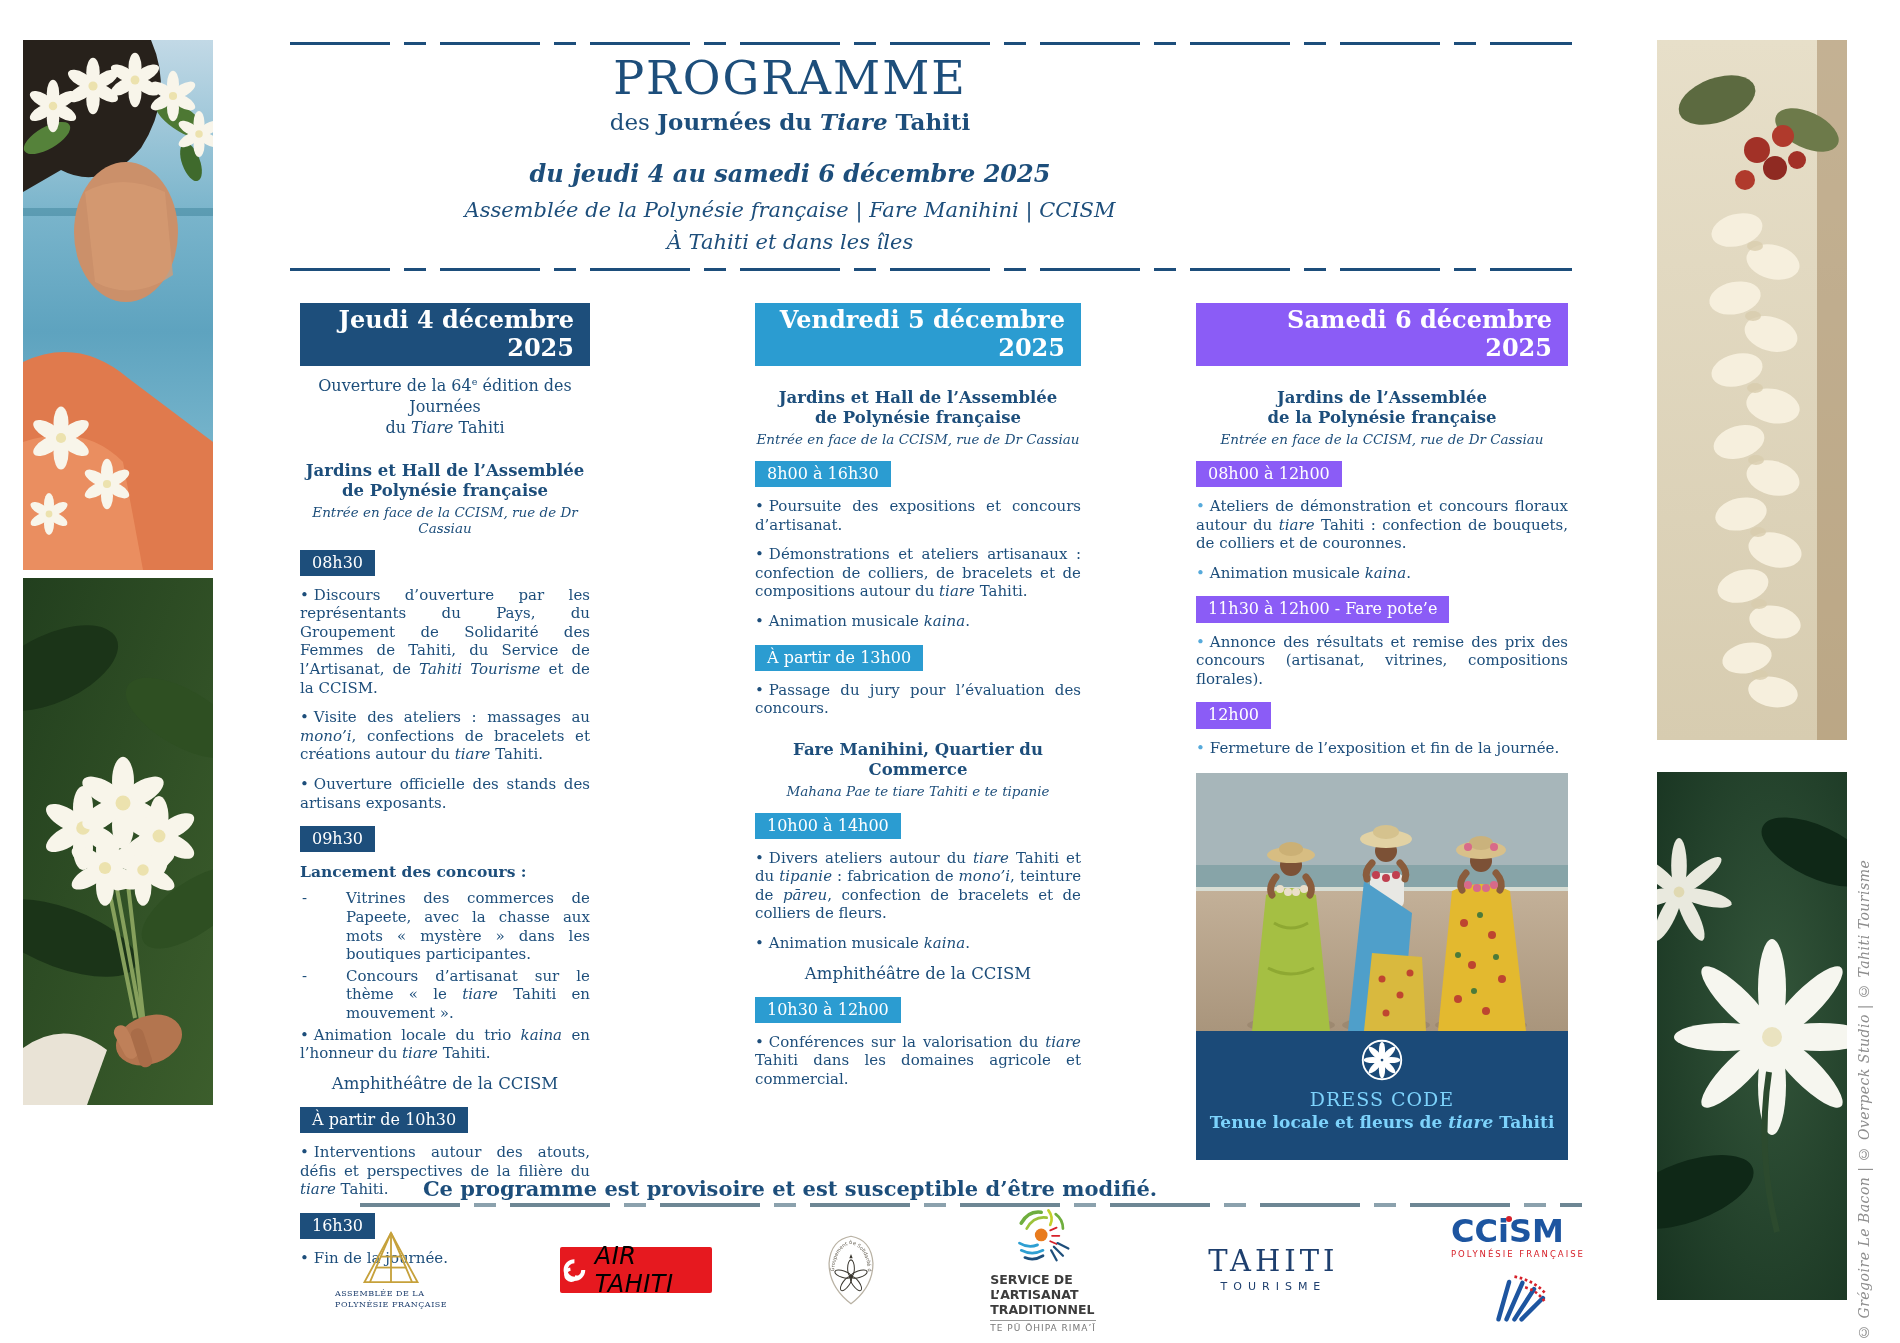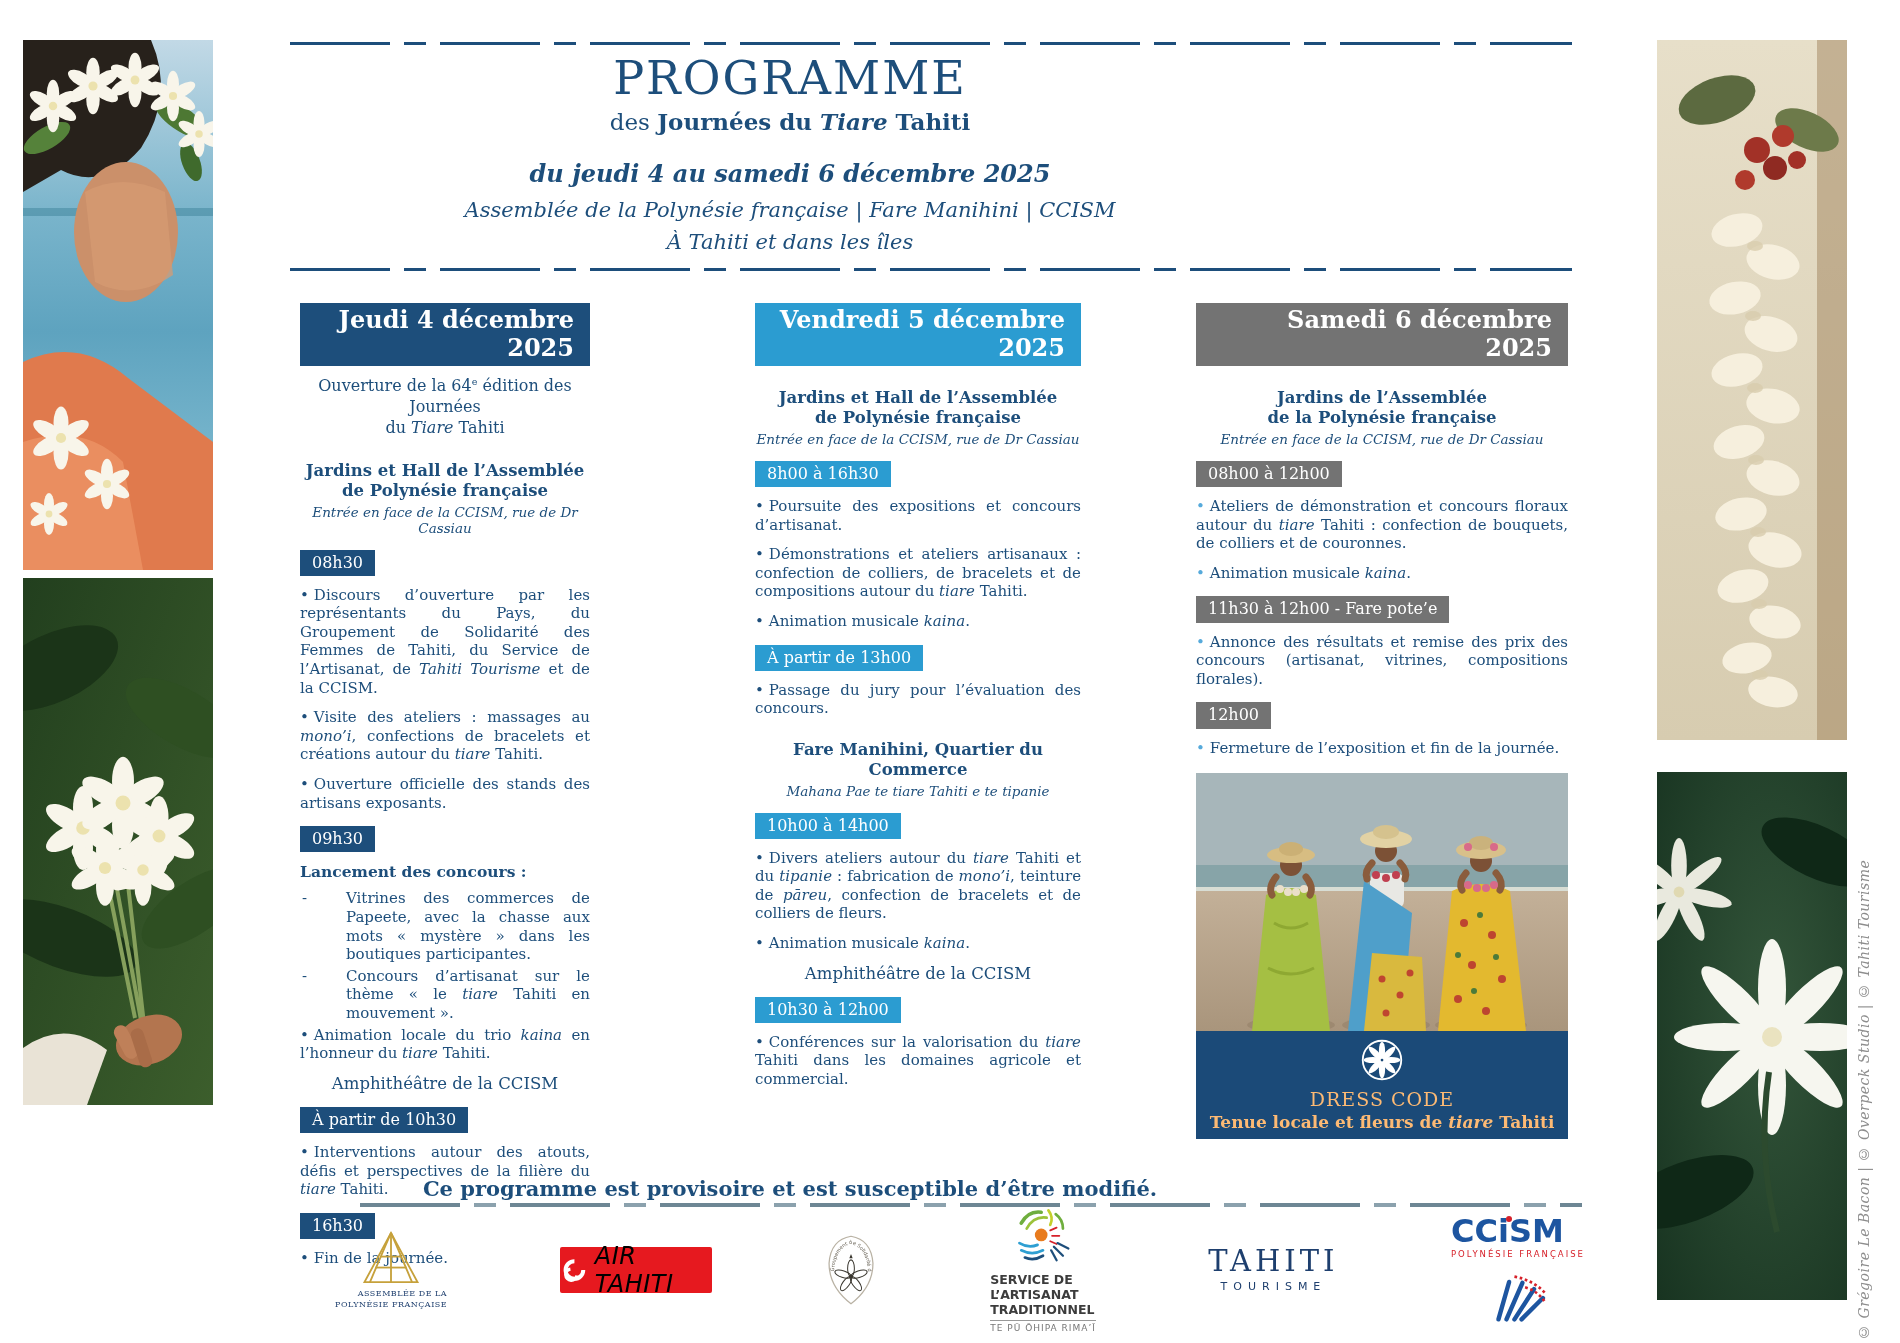--- a/index.html
+++ b/index.html
@@ -36,49 +36,49 @@
 
   
   .col{position:absolute;top:303px}
   .colA{left:300px;width:290px}
   .colB{left:755px;width:326px}
   .colC{left:1196px;width:372px}
   .titlewrap{text-align:right;margin-bottom:4px}
   .col-title{display:inline-block;color:#fff;font-weight:bold;font-size:24px;padding:3px 16px 5px;line-height:1.15}
   .th-dark .col-title,.th-dark .badge{background:#1d4e7b}
   .th-med  .col-title,.th-med  .badge{background:#2b9cd1}
-  .th-light .col-title,.th-light .badge{background:#737373}
+  .th-light .col-title,.th-light .badge{background:#8b5cf6}
   .th-light .bdot{color:#56aadb}
 
   .badgerow{margin:14px 0 10px}
   .badge{display:inline-block;color:#fff;font-size:16px;padding:3px 12px 4px;line-height:1.2}
   .bullet{font-size:15px;line-height:1.24;text-align:justify;margin:0 0 11px}
   .bdot{margin-right:5px}
   .intro{font-size:16px;text-align:center;line-height:1.3;margin:10px 0 0}
   .venue{font-size:16.5px;font-weight:bold;text-align:center;line-height:1.2;margin:22px 0 3px}
   .note{font-size:13.5px;font-style:italic;text-align:center;margin:0 0 4px}
   .label{font-size:15.5px;font-weight:bold;margin:2px 0 8px}
   .dashitem{display:flex;font-size:15px;line-height:1.24;margin:0 0 3px}
   .dashmark{flex:none;width:44px;padding-left:2px}
   .dashtext{flex:1;text-align:justify}
   .subheading{font-size:16.5px;font-weight:normal;text-align:center;margin:3px 0 4px}
 
   
   .photo3{margin-top:16px;height:258px;overflow:hidden}
   .photo3 svg{display:block}
-  .dresscode{background:#1b4a78;color:#fdba74;text-align:center;padding:7px 10px 7px}
+  .dresscode{background:#1b4a78;color:#7dd3fc;text-align:center;padding:7px 10px 28px}
   .dc-icon svg{width:44px;height:44px}
   .dc-title{font-size:19px;letter-spacing:1px;margin-top:2px}
   .dc-text{font-size:17px;font-weight:bold;margin-top:2px}
 
   
   .footnote{position:absolute;left:290px;top:1155px;width:1000px;text-align:center;font-weight:bold;font-size:21px}
   .logos{position:absolute;left:335px;top:1222px;width:1250px;height:95px;display:flex;align-items:center;justify-content:space-between}
   .logo{display:flex;flex-direction:column;align-items:center;font-family:"DejaVu Sans",sans-serif}
-  .lg-caption{font-family:"DejaVu Serif",serif;font-size:8px;color:#1e3f6e;text-align:right;line-height:1.35;letter-spacing:.5px;margin-top:3px}
+  .lg-caption{font-family:"DejaVu Serif",serif;font-size:8px;color:#1e3f6e;text-align:left;line-height:1.35;letter-spacing:.5px;margin-top:3px}
   .airbox{display:flex;align-items:center;gap:8px;background:#e6191f;width:152px;height:46px;justify-content:center;border-radius:2px}
   .airtxt{color:#000000;font-weight:normal;font-style:italic;font-size:24px;letter-spacing:.5px}
   .artis{display:flex;align-items:center;gap:10px}
   .artis-txt{font-size:12.5px;font-weight:bold;color:#3c3c3c;line-height:1.18;font-family:"DejaVu Sans",sans-serif}
   .artis-sub{font-size:9px;font-weight:normal;color:#777;letter-spacing:1px;border-top:1px solid #999;margin-top:3px;padding-top:2px}
   .tt-big{font-family:"DejaVu Serif",serif;font-size:29px;letter-spacing:4px;color:#1e3f6e;line-height:1}
   .tt-small{font-family:"DejaVu Sans",sans-serif;font-size:11px;letter-spacing:6px;color:#1e3f6e;margin-top:4px}
   .ccism{display:flex;align-items:center;gap:12px}
   .ccism-name{position:relative;font-size:32px;font-weight:bold;color:#1d55a0;line-height:1;font-family:"DejaVu Sans",sans-serif}
   .ccism-name::after{content:"";position:absolute;left:55px;top:1px;width:6px;height:6px;border-radius:50%;background:#d6212a}

